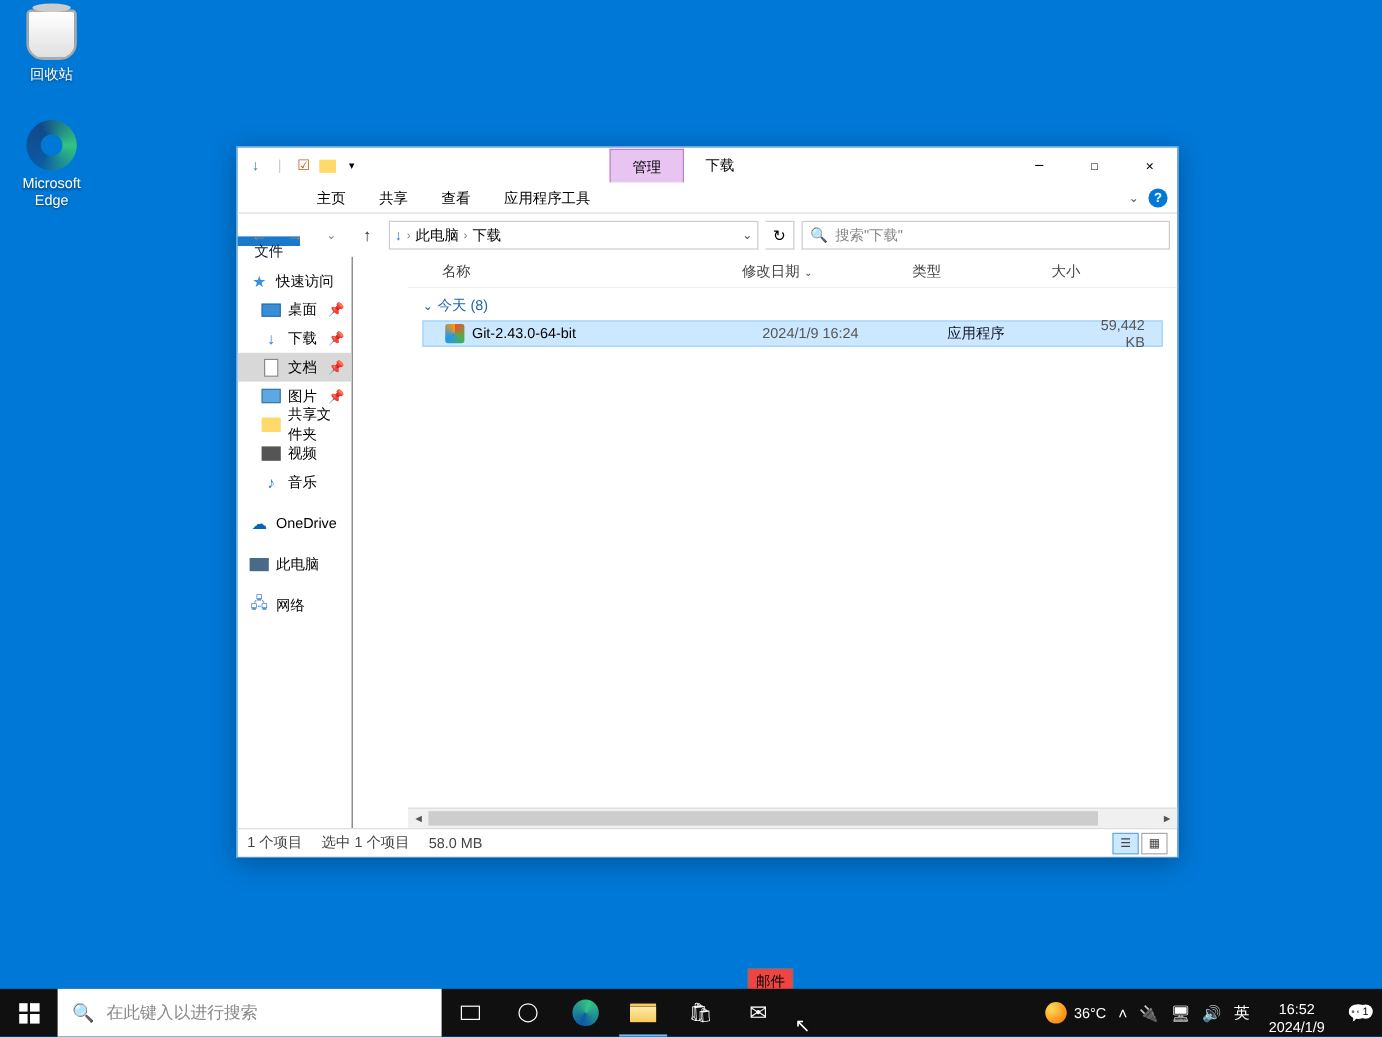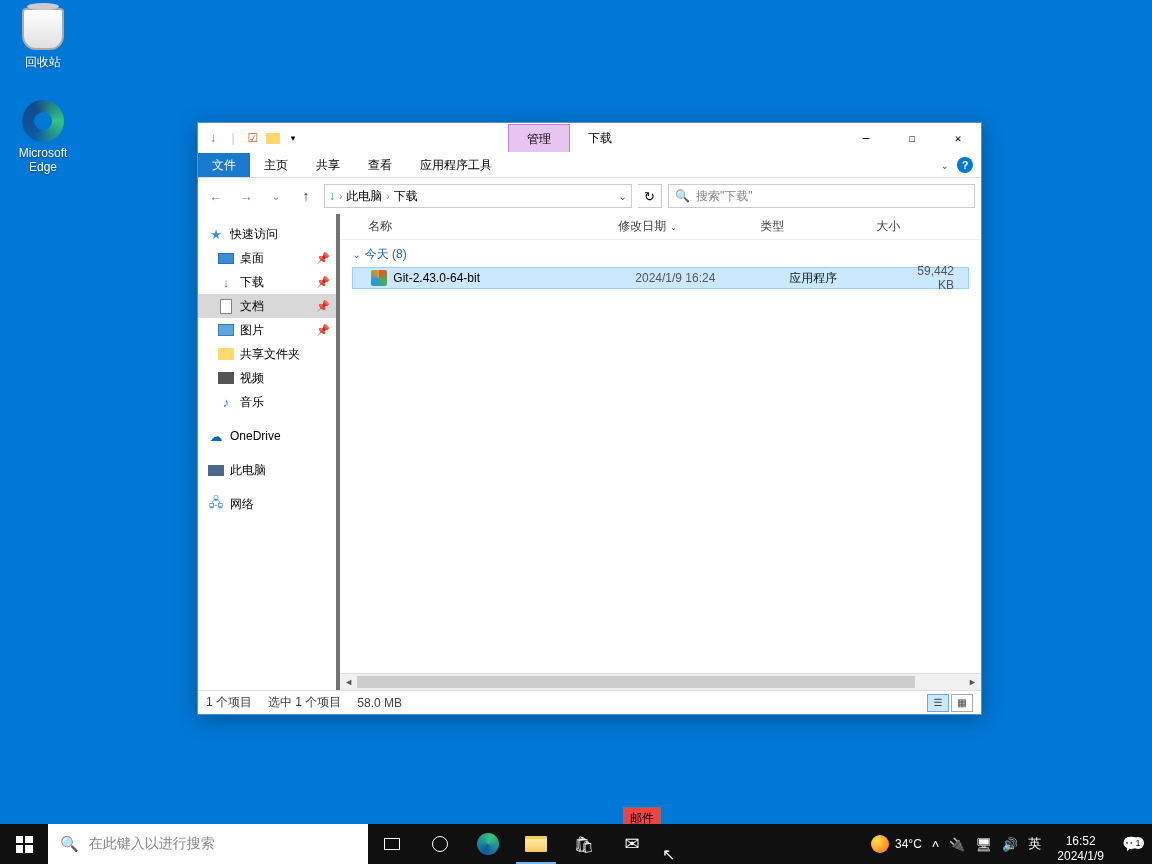--- a/index.html
+++ b/index.html
@@ -25,21 +25,21 @@
 .qat { display:flex; gap:2px; padding:0 6px; align-items:center; }
 .qat-icn { width:18px; height:18px; display:flex; align-items:center; justify-content:center; }
 .title-tabs { display:flex; margin-left:200px; }
 .ttab { padding:6px 18px 4px; font-size:12px; }
 .ttab.purple { background:#e8c4f0; border:1px solid #c080d0; border-bottom:none; }
 .winbtns { margin-left:auto; display:flex; }
 .winbtn { width:46px; height:29px; display:flex; align-items:center; justify-content:center; font-size:11px; font-family:monospace; }
 
 .ribbon { height:25px; display:flex; align-items:stretch; border-bottom:1px solid #ddd; font-size:12px; }
 .rtab { padding:4px 14px; }
-.rtab.file { background:#1979ca; color:#ffffff; }
+.rtab.file { background:#1979ca; color:#0f172a;margin-top:44px; }
 .ribbon-right{ margin-left:auto; display:flex; align-items:center; gap:8px; padding-right:8px;}
 .chev{font-size:10px;color:#555;}
 .help{width:16px;height:16px;border-radius:50%;background:#0078d7;color:#fff;display:flex;align-items:center;justify-content:center;font-size:11px;font-weight:bold;}
 
 .addrbar { height:36px; display:flex; align-items:center; padding:5px 6px; gap:6px; }
 .navbtn { width:24px; height:24px; display:flex; align-items:center; justify-content:center; color:#888; font-size:14px; }
 .navbtn.active{color:#333;}
 .addrbox { flex:0 0 308px; height:24px; border:1px solid #ccc; display:flex; align-items:center; font-size:12px; padding:0 4px; gap:4px; }
 .crumb{display:flex;align-items:center;gap:2px;}
 .sep{color:#888;font-size:10px;}
@@ -59,21 +59,21 @@
 .ni-down{color:#2d7dd2;font-weight:bold;}
 .ni-doc{background:#fff;border:1px solid #888;width:12px;height:15px;}
 .ni-pic{background:#5da8e0;width:16px;height:12px;border:1px solid #3a7ab0;}
 .ni-folder{background:#ffd96a;width:16px;height:12px;border-radius:1px;}
 .ni-video{background:#555;width:16px;height:12px;}
 .ni-music{color:#2d7dd2;}
 .ni-od{color:#0364b8;}
 .ni-pc{background:#4a6a8a;width:16px;height:11px;}
 .ni-net{color:#4a8ad8;}
 
-.content{flex:1;display:flex;flex-direction:column;border-left:4px solid #737373;}
+.content{flex:1;display:flex;flex-direction:column;border-left:1px solid #737373;padding-left:46px;}
 .cols{display:flex;font-size:12px;color:#444;height:26px;align-items:center;border-bottom:1px solid #f0f0f0;}
 .col{padding:0 8px;position:relative;}
 .col.name{width:270px;padding-left:28px;}
 .col.date{width:142px;}
 .col.type{width:116px;}
 .col.size{flex:1;}
 .sort-ind{font-size:8px;margin-left:4px;color:#555;}
 
 .files{flex:1;overflow:auto;padding:2px 4px;}
 .group{display:flex;align-items:center;font-size:12px;color:#26a;padding:4px 8px;gap:4px;}
@@ -331,21 +331,21 @@
   <div class="tbtn">
       <span class="tb-store">🛍</span>
     </div>
   <div class="tbtn">
       <span class="tb-mail">✉</span>
     </div>
 
   <div class="tray">
     <div class="weather">
       <span class="w-icn"></span>
-      <span>34°C</span>
+      <span>36°C</span>
     </div>
     <span class="tray-icn">˄</span>
     <span class="tray-icn">🔌</span>
     <span class="tray-icn">🖥</span>
     <span class="tray-icn">🔊</span>
     <span class="tray-icn">英</span>
     <div class="clock">
       <div>16:52</div>
       <div>2024/1/9</div>
     </div>

